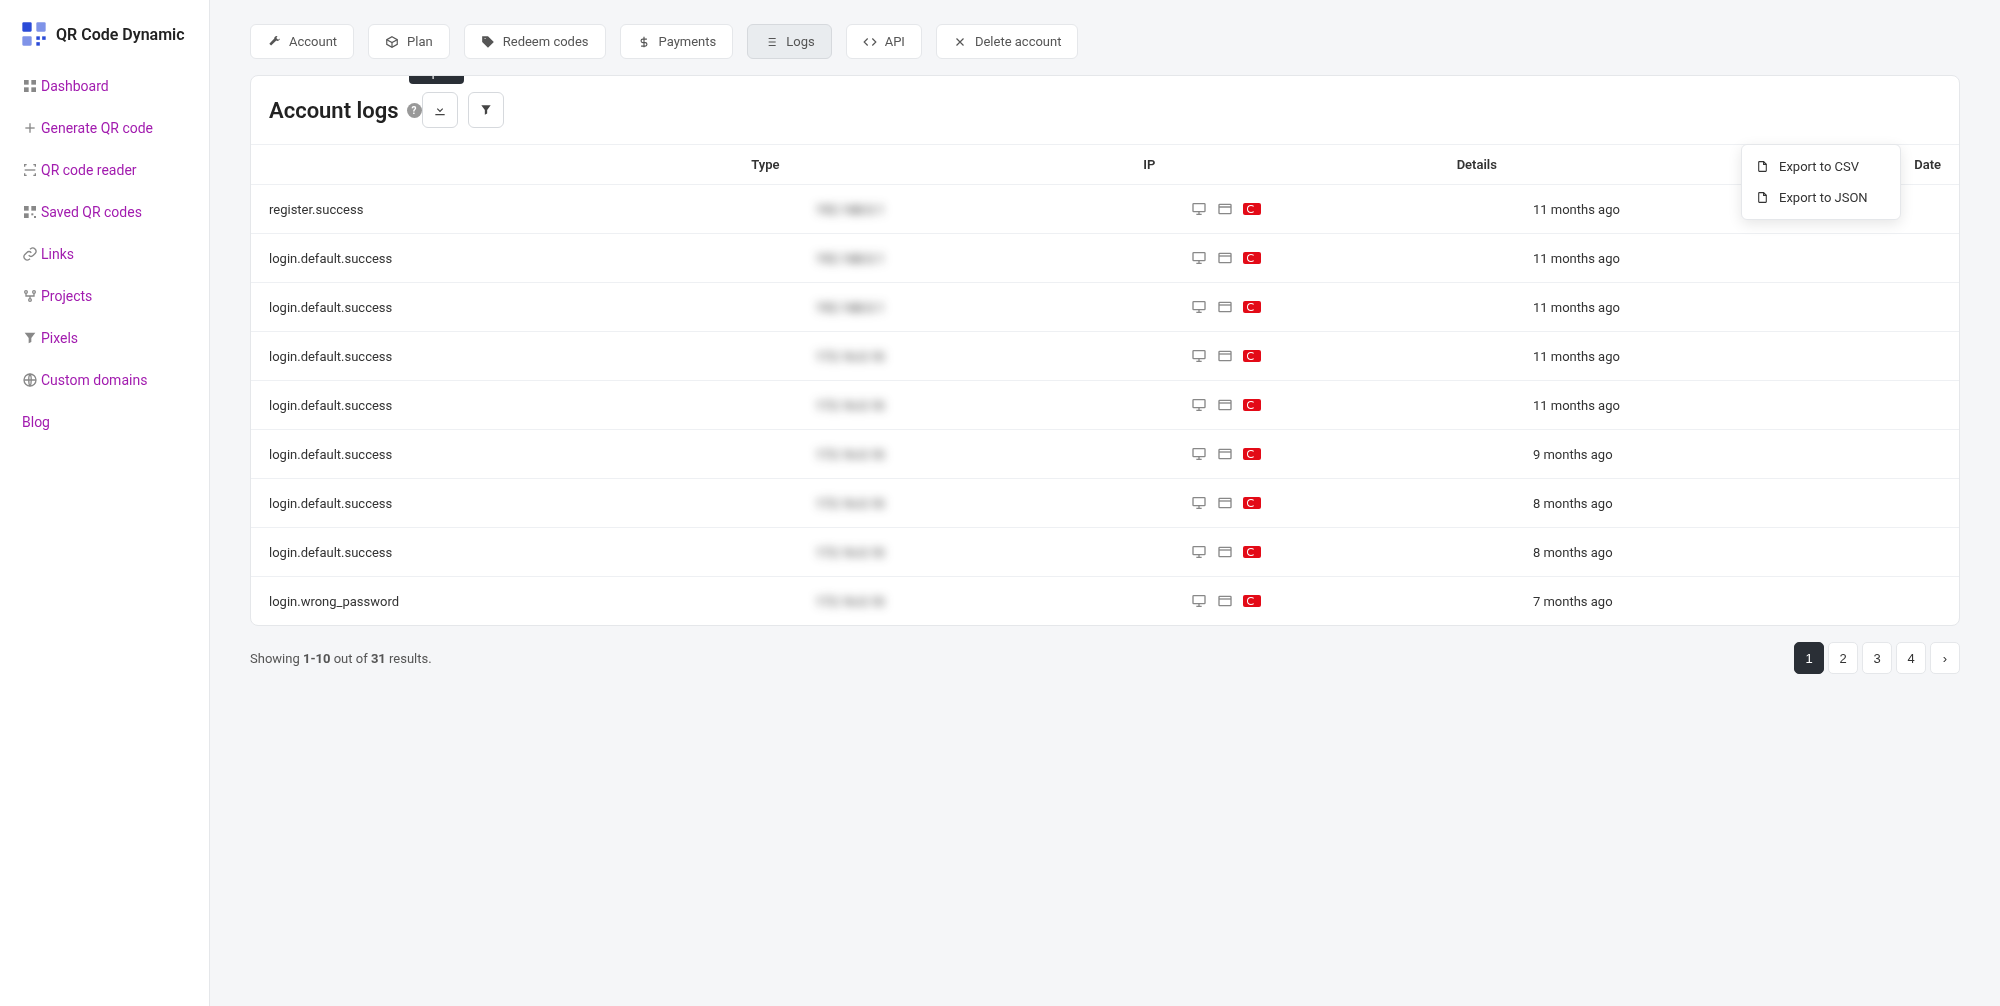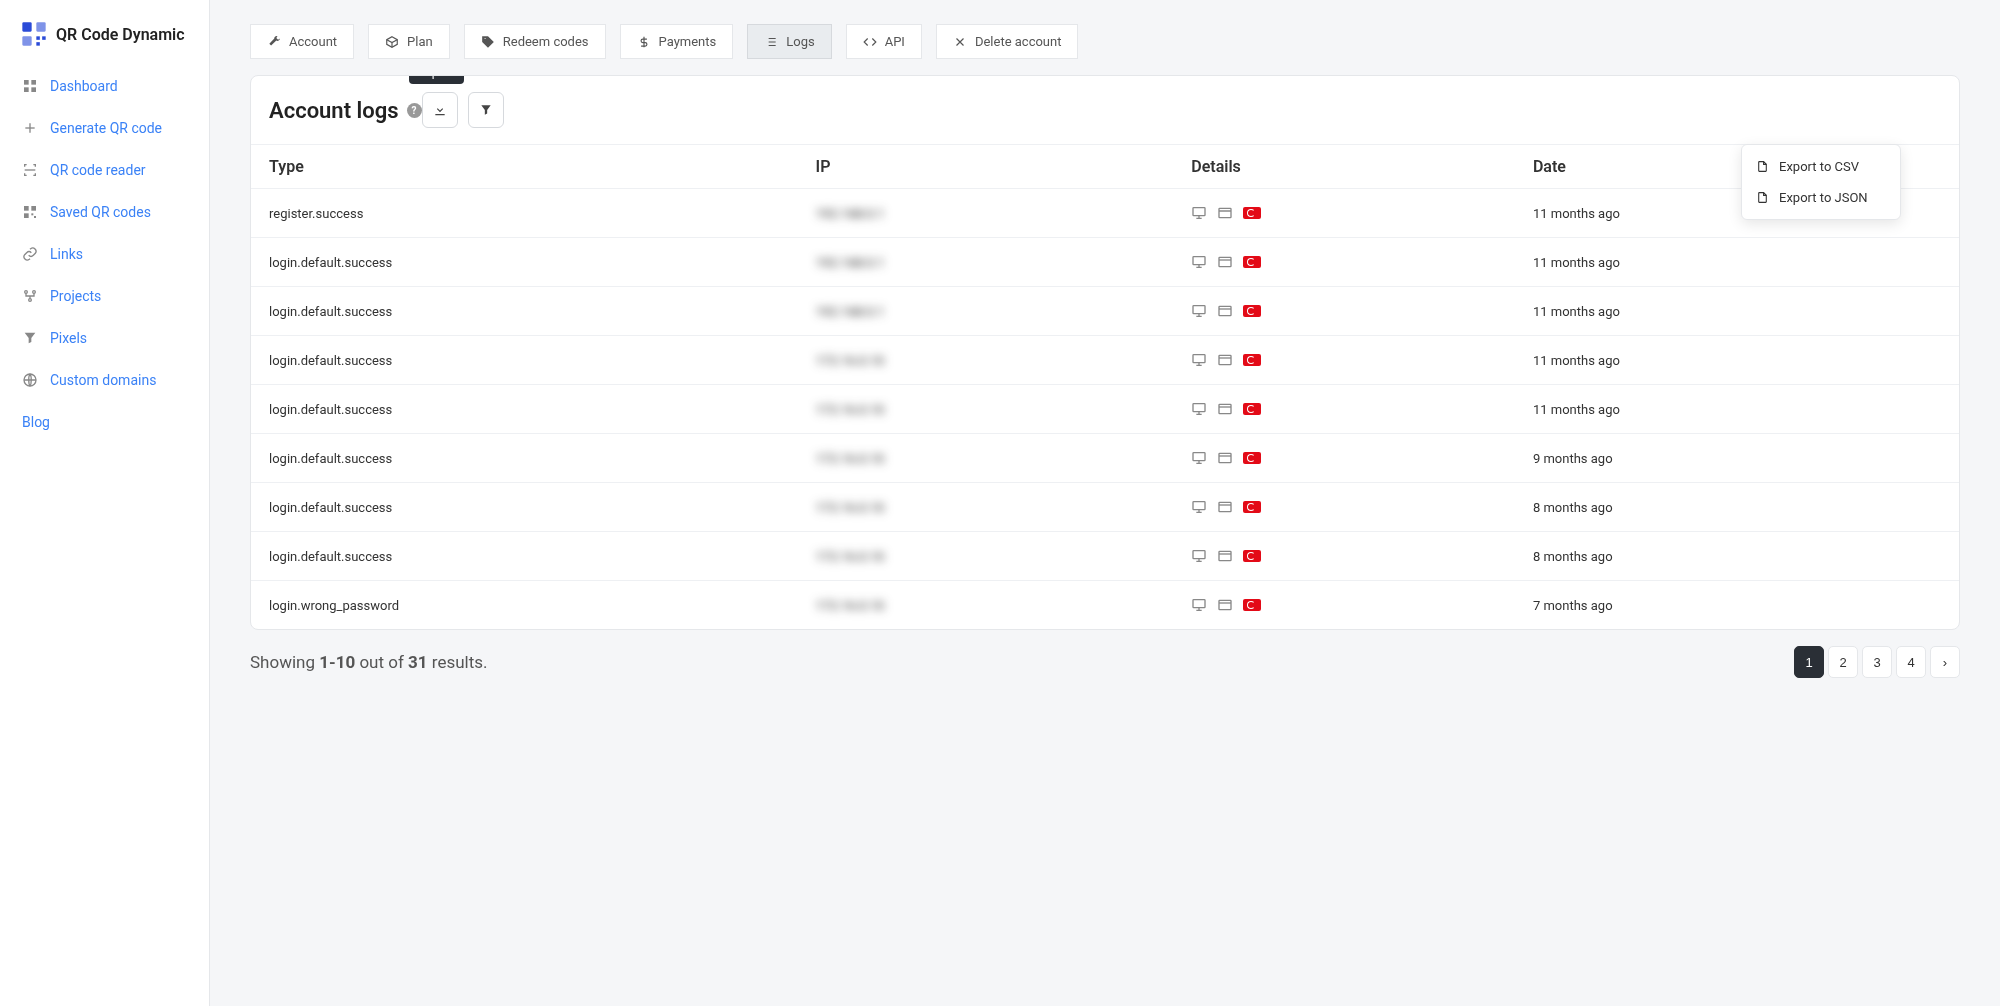--- a/index.html
+++ b/index.html
@@ -4,58 +4,58 @@
   <style>
     * { margin: 0; padding: 0; box-sizing: border-box; }
     body { font-family: -apple-system, BlinkMacSystemFont, 'Segoe UI', Roboto, sans-serif; background: #f5f6f8; color: #333; font-size: 14px; }
     .app { display: flex; min-height: 100vh; }
     
     
     .sidebar { width: 210px; background: #fff; border-right: 1px solid #e5e7ea; display: flex; flex-direction: column; padding-top: 12px; }
     .logo { display: flex; align-items: center; gap: 8px; padding: 8px 20px 18px; font-weight: 600; font-size: 16px; color: #222; }
     .logo-icon { width: 28px; height: 28px; display: inline-flex; align-items: center; justify-content: center; }
     .nav { display: flex; flex-direction: column; gap: 2px; padding: 0 8px; }
-    .nav-item { display: flex; align-items: center; gap: 12px; padding: 12px 14px; color: #3b82f6; text-decoration: none; border-radius: 6px; cursor: pointer; font-size: 14px; }
+    .nav-item { display: flex; align-items: center; gap: 3px; padding: 12px 14px; color: #a21caf; text-decoration: none; border-radius: 6px; cursor: pointer; font-size: 14px; }
     .nav-icon { width: 16px; height: 16px; color: #888; flex-shrink: 0; }
     
     
     .main { flex: 1; padding: 24px 40px; }
     .tabs { display: flex; gap: 14px; margin-bottom: 16px; }
-    .tab { display: flex; align-items: center; gap: 8px; padding: 9px 16px; background: #fff; border: 1px solid #e5e7ea; border-radius: 0; cursor: pointer; color: #555; font-size: 13px; }
+    .tab { display: flex; align-items: center; gap: 8px; padding: 9px 16px; background: #fff; border: 1px solid #e5e7ea; border-radius: 6px; cursor: pointer; color: #555; font-size: 13px; }
     .tab.active { background: #e9ecef; border-color: #d6d9dd; }
     .tab-icon { width: 14px; height: 14px; }
     
     
     .card { background: #fff; border-radius: 8px; border: 1px solid #e5e7ea; overflow: hidden; position: relative; }
     .card-header { display: flex; align-items: center; justify-content: flex-start; padding: 16px 18px 16px 18px; }
     .card-title { font-size: 22px; font-weight: 600; color: #222; display: flex; align-items: center; gap: 8px; }
     .info-icon { width: 15px; height: 15px; border-radius: 50%; background: #999; color: #fff; font-size: 10px; display: inline-flex; align-items: center; justify-content: center; font-weight: 700; }
     .card-actions { display: flex; gap: 10px; align-items: center; position: relative; }
     .icon-btn { width: 36px; height: 36px; border: 1px solid #d6d9dd; background: #fff; border-radius: 6px; display: flex; align-items: center; justify-content: center; cursor: pointer; color: #444; }
     
     .tooltip { position: absolute; top: -32px; right: 40px; background: #2a2f36; color: #fff; padding: 5px 10px; border-radius: 4px; font-size: 12px; white-space: nowrap; }
     
     .dropdown { position: absolute; top: 68px; right: 58px; background: #fff; border: 1px solid #e5e7ea; border-radius: 6px; box-shadow: 0 4px 14px rgba(0,0,0,.1); min-width: 160px; padding: 6px 0; z-index: 20; }
     .dropdown-item { display: flex; align-items: center; gap: 10px; padding: 8px 14px; cursor: pointer; font-size: 13px; color: #333; }
     .dd-icon { width: 13px; height: 13px; }
     
     
     table { width: 100%; border-collapse: collapse; }
-    thead th { text-align: left; padding: 12px 18px; font-weight: 600; font-size: 16px; color: #333; border-top: 1px solid #eef0f3; border-bottom: 1px solid #eef0f3; }
+    thead th { text-align: right; padding: 12px 18px; font-weight: 600; font-size: 13px; color: #333; border-top: 1px solid #eef0f3; border-bottom: 1px solid #eef0f3; }
     tbody td { padding: 16px 18px; border-bottom: 1px solid #eef0f3; font-size: 13px; color: #333; vertical-align: middle; }
     tbody tr:last-child td { border-bottom: none; }
     .ip-blur { filter: blur(5px); color: #222; }
     .details-cell { display: flex; align-items: center; gap: 10px; }
     .det-icon { width: 16px; height: 16px; color: #888; }
     .flag { width: 18px; height: 12px; background: #e30a17; border-radius: 2px; position: relative; display: inline-block; }
     .flag::after { content: ''; position: absolute; left: 4px; top: 2px; width: 6px; height: 6px; border: 1.5px solid #fff; border-radius: 50%; border-right-color: transparent; }
     
     
     .pagination-row { display: flex; justify-content: space-between; align-items: center; padding: 16px 0 8px; }
-    .showing { color: #555; font-size: 17px; }
+    .showing { color: #555; font-size: 13px; }
     .pages { display: flex; gap: 4px; }
     .page-btn { min-width: 30px; height: 32px; padding: 0 8px; border: 1px solid #e5e7ea; background: #fff; border-radius: 5px; display: flex; align-items: center; justify-content: center; cursor: pointer; font-size: 13px; color: #333; }
     .page-btn.active { background: #2a2f36; color: #fff; border-color: #2a2f36; }
     
     .col-type { width: 32%; }
     .col-ip { width: 22%; }
     .col-det { width: 20%; margin-top: 40px; }
     .col-date { width: 26%; }
   </style>
 </head>

